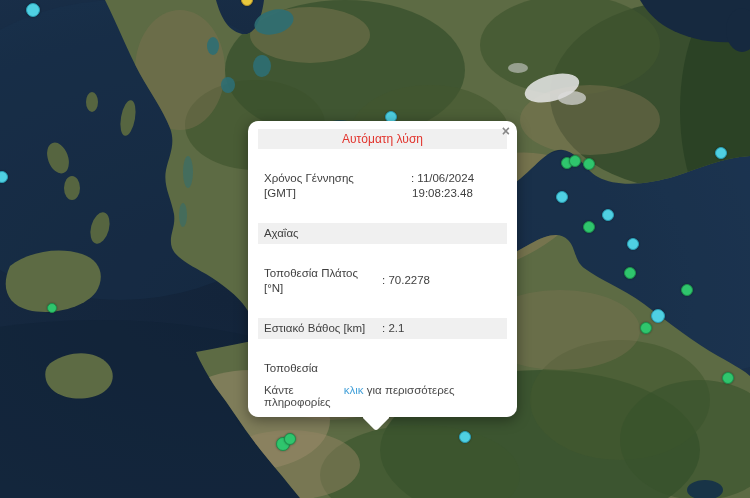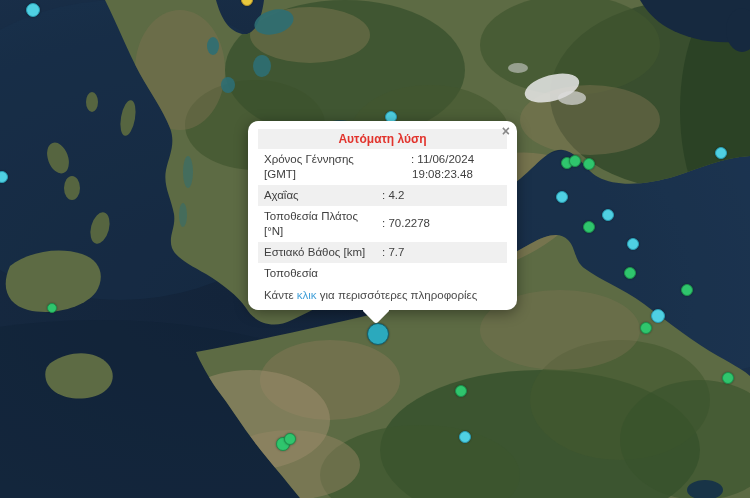--- a/index.html
+++ b/index.html
@@ -17,29 +17,29 @@
     background:#fff;border-radius:10px;
     box-shadow:0 3px 14px rgba(0,0,0,.4);
     padding:8px 10px 6px 10px;box-sizing:border-box;
     color:#3f3f3f;z-index:10;
   }
   .popup-close{
     position:absolute;top:3px;right:7px;font-size:14px;line-height:14px;
     color:#888;font-weight:bold;cursor:pointer;
   }
   .popup-header{
-    background:#f0f0f0;color:#e2342d;font-size:12px;font-weight:bold;
+    background:#f0f0f0;color:#e2342d;font-size:12px;font-weight:normal;
     text-align:center;padding:3px 0;margin-bottom:0;
   }
-  .prow{display:flex;font-size:11.5px;line-height:1.3;}
+  .prow{display:flex;font-size:11.5px;line-height:1.3;margin-top:19px;}
   .prow:nth-child(even){background:#f0f0f0;}
   .plabel{width:112px;padding:3px 4px 3px 6px;flex:none;}
   .pvalue{flex:1;padding:3px 4px 3px 2px;display:flex;align-items:center;text-align:center;}
   .popup-footer{font-size:11.5px;padding:5px 2px 3px 6px;color:#4a4a4a;}
-  .plink{color:#44a1d9;text-decoration:none;cursor:pointer;}
+  .plink{color:#44a1d9;text-decoration:none;cursor:pointer;margin-left:47px;}
   .popup-tail{
     position:absolute;left:118px;top:calc(100% - 10px);
     width:20px;height:20px;background:#fff;transform:rotate(45deg);
     border-radius:3px;z-index:-1;
   }
 </style>
 </head>
 <body>
 
 <div id="stage">
@@ -167,29 +167,28 @@
     <div class="popup-tail"></div>
     <div class="popup-close">×</div>
     <div class="popup-header">Αυτόματη λύση</div>
     <div class="popup-rows">
       <div class="prow">
         <div class="plabel">Χρόνος Γέννησης [GMT]</div>
         <div class="pvalue">: 11/06/2024 19:08:23.48</div>
       </div>
       <div class="prow">
         <div class="plabel">Αχαΐας</div>
-        <div class="pvalue">: 4.2</div>
       </div>
       <div class="prow">
         <div class="plabel">Τοποθεσία Πλάτος [°N]</div>
         <div class="pvalue">: 70.2278</div>
       </div>
       <div class="prow">
         <div class="plabel">Εστιακό Βάθος [km]</div>
-        <div class="pvalue">: 7.7</div>
+        <div class="pvalue">: 2.1</div>
       </div>
       <div class="prow">
         <div class="plabel">Τοποθεσία</div>
       </div>
     </div>
     <div class="popup-footer"><span>Κάντε </span><a class="plink">κλικ</a><span> για περισσότερες πληροφορίες</span></div>
   </div>
 
 </div>
 

